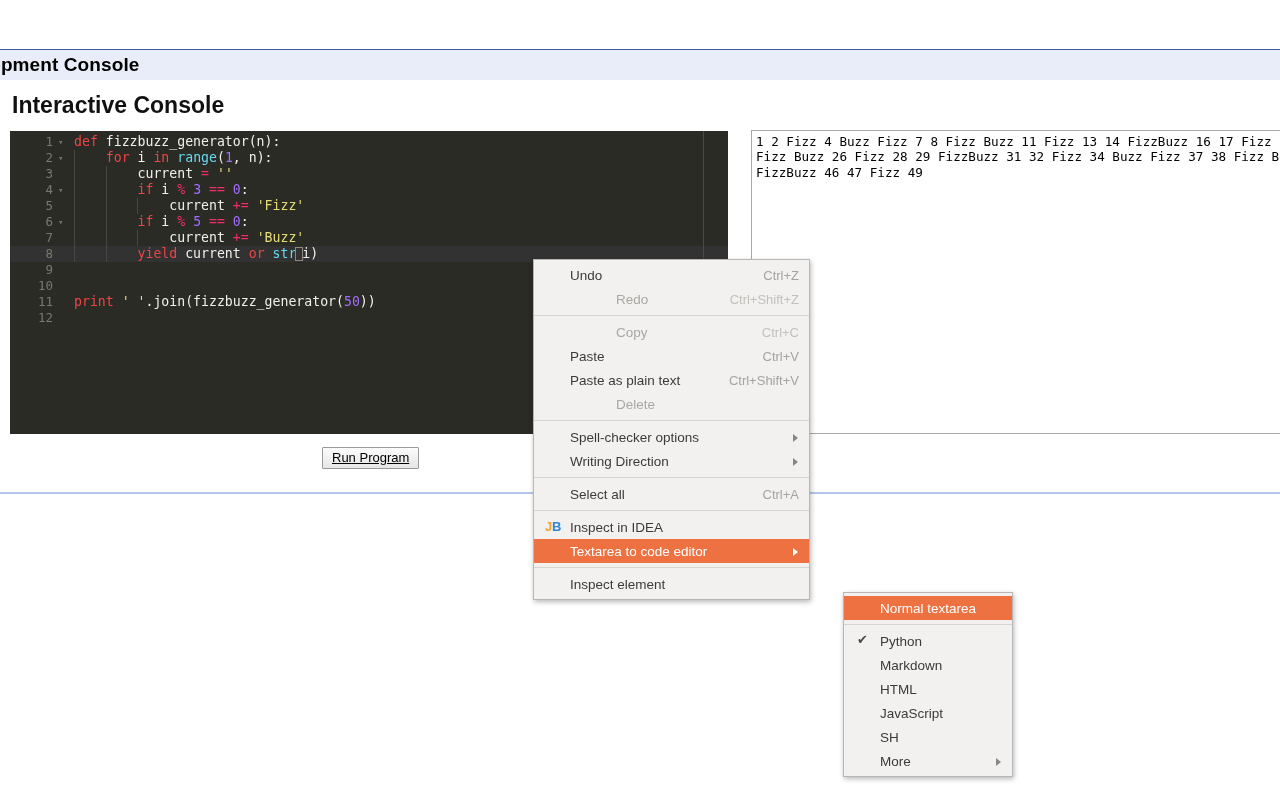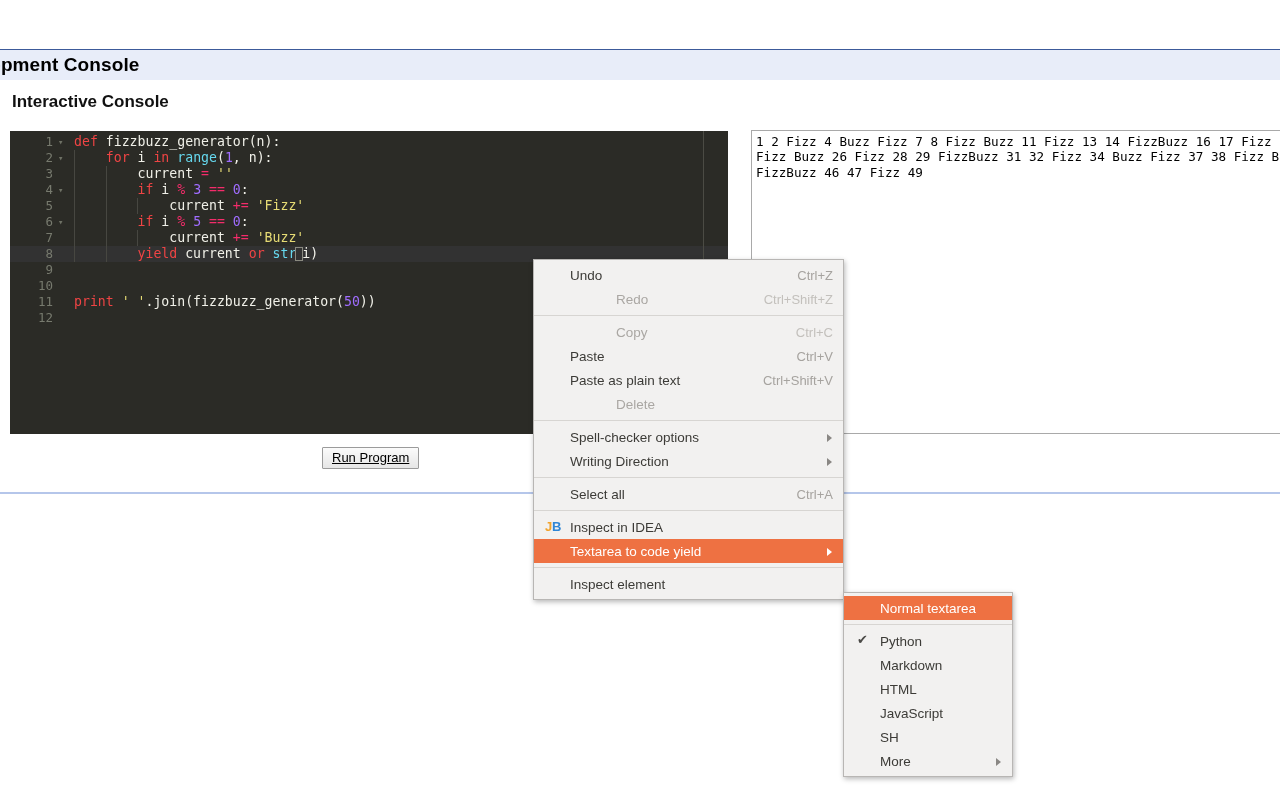--- a/index.html
+++ b/index.html
@@ -21,21 +21,21 @@
     display: flex; align-items: center;
     overflow: hidden;
   }
   #header-title {
     font-size: 19px; font-weight: bold; color: #000;
     margin-left: -62px; white-space: nowrap; letter-spacing: .1px;
   }
 
   #section-title {
     position: absolute; left: 12px; top: 92px;
-    font-size: 17px; font-weight: bold; color: #111;
+    font-size: 23px; font-weight: bold; color: #111;
   }
 
   
   #editor {
     position: absolute; left: 10px; top: 131px;
     width: 718px; height: 303px;
     background: #2b2b26;
     overflow: hidden;
     font-family: "DejaVu Sans Mono", monospace;
     font-size: 13.2px;
@@ -115,21 +115,21 @@
     position: absolute;
     background: #f2f1f0;
     border: 1px solid #b8b6b4;
     box-shadow: 1px 2px 5px rgba(0,0,0,.28);
     font-family: "Liberation Sans", sans-serif;
     font-size: 13.5px;
     color: #3c3b37;
     padding: 3px 0;
     user-select: none;
   }
-  #ctx-menu { left: 533px; top: 259px; width: 311px; }
+  #ctx-menu { left: 533px; top: 259px; width: 277px; }
   #sub-menu { left: 843px; top: 592px; width: 170px; }
 
   .mi {
     position: relative;
     display: flex; align-items: center;
     height: 24px;
     padding: 0 10px 0 36px;
     white-space: nowrap;
   }
   .mi .label { flex: 1 1 auto; }
@@ -259,21 +259,21 @@
         <span class="label">Select all</span>
         <span class="accel">Ctrl+A</span>
       </div>
       <div class="sep"></div>
       <div class="mi">
         <span class="micon"><span class="ico-jb"><span class="j">J</span><span class="b">B</span></span></span>
         <span class="label">Inspect in IDEA</span>
       </div>
       <div class="mi hl">
         <span class="micon"><span class="ico-square"></span></span>
-        <span class="label">Textarea to code yield</span>
+        <span class="label">Textarea to code editor</span>
         <span class="arrow"></span>
       </div>
       <div class="sep"></div>
       <div class="mi">
         <span class="label">Inspect element</span>
       </div>
     </div>
 
   <div class="menu" id="sub-menu">
       <div class="mi hl">

